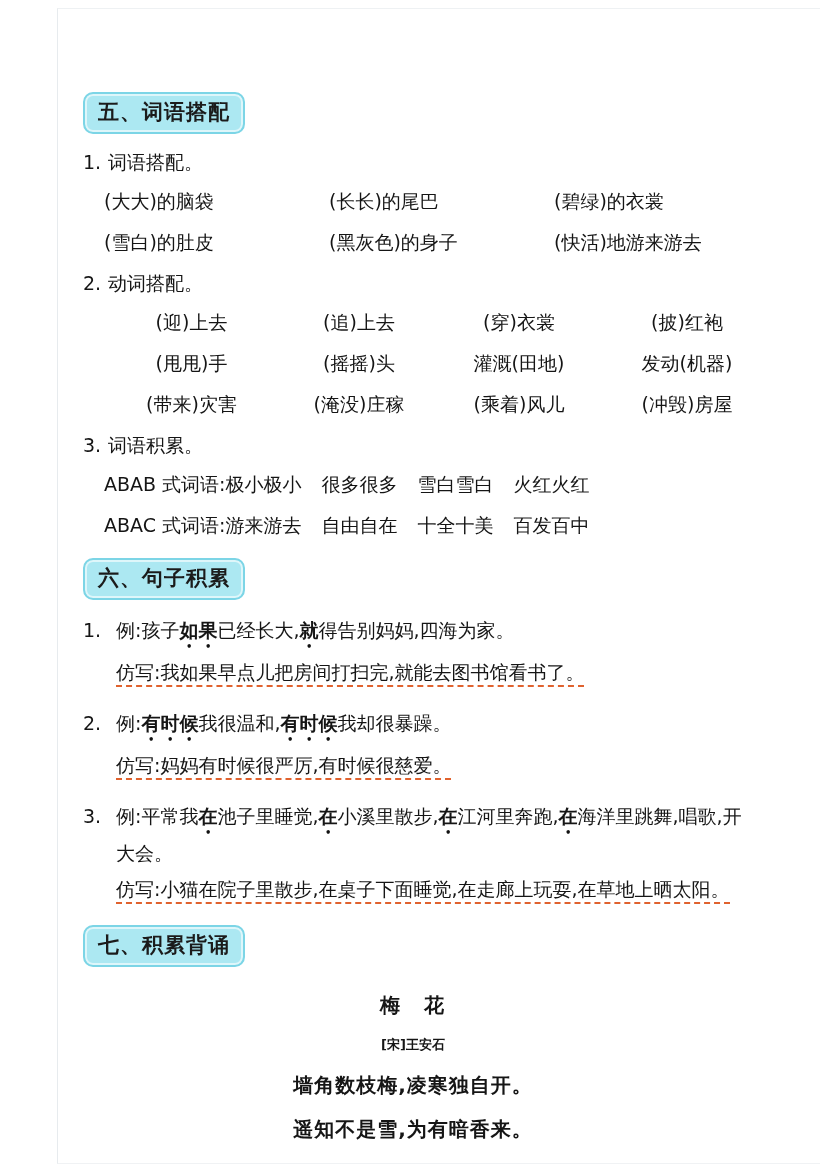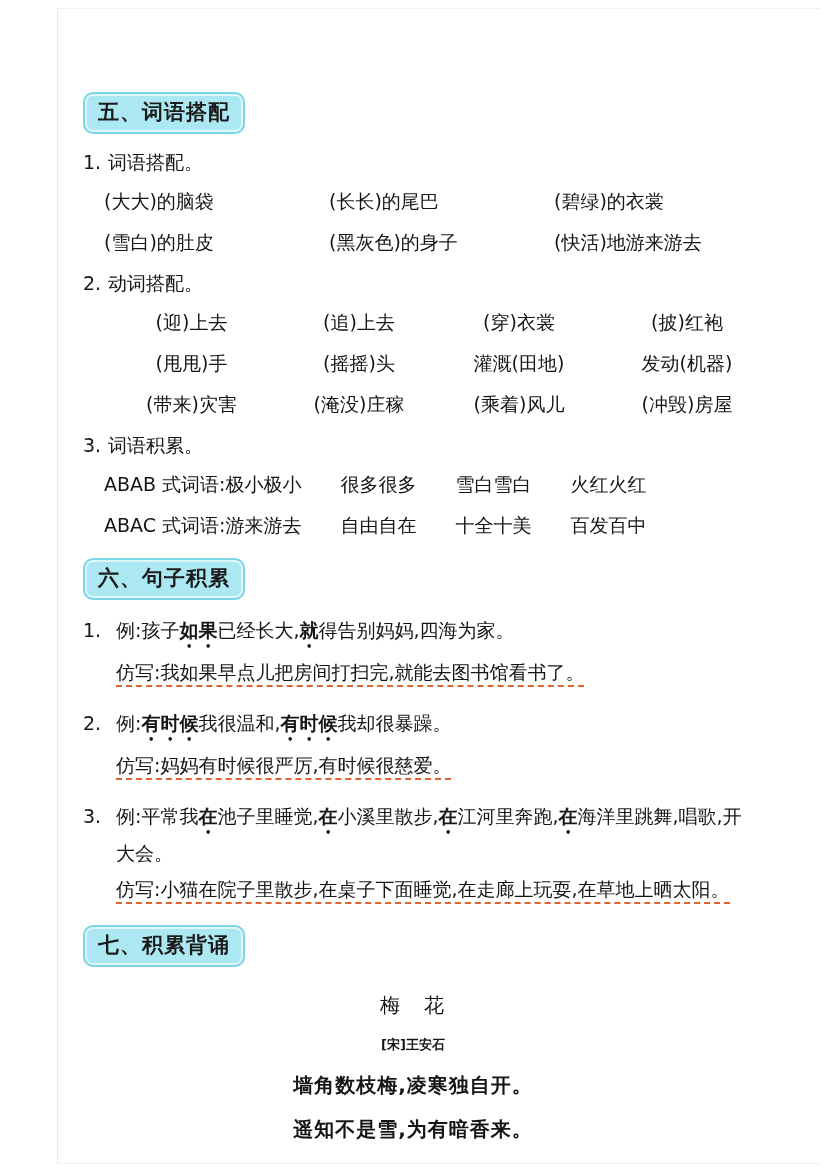--- a/index.html
+++ b/index.html
@@ -41,21 +41,21 @@
     margin-bottom:15px;
     color:#1b1b1b;
   }
   
   .word-item{margin-bottom:9px;font-size:19px;}
   .item-head{padding-left:25px;line-height:26px;margin-bottom:13px;}
   .item-head .num{display:inline-block;width:25px;margin-left:-25px;}
   .word-row{padding-left:21px;margin-bottom:15px;line-height:26px;}
   .word-row.three-col{display:grid;grid-template-columns:225px 225px 1fr;}
   .word-row.four-col{display:grid;grid-template-columns:175px 160px 160px 1fr;text-align:center;}
-  .word-row.inline-gap{display:flex;gap:39px;}
+  .word-row.inline-gap{display:flex;gap:20px;}
   .word-cell{white-space:nowrap;}
   
   .sentence-block{margin-bottom:21px;font-size:19px;}
   .example{padding-left:33px;line-height:31px;margin-bottom:5px;max-width:634px;}
   .example .num{display:inline-block;width:33px;margin-left:-33px;}
   .em{
     font-style:normal;
     -webkit-text-emphasis:filled dot #111;
     -webkit-text-emphasis-position:under right;
     text-emphasis:filled dot #111;
@@ -63,21 +63,21 @@
     font-weight:bold;
   }
   .imitation-line{padding-left:33px;line-height:30px;}
   .imitation{
     white-space:nowrap;
     border-bottom:2px dashed var(--underline);
     padding-bottom:2px;
   }
   
   .poem{width:660px;text-align:center;margin-top:10px;}
-  .poem-title{font-size:20px;font-weight:400;margin-bottom:17px;letter-spacing:2px;}
+  .poem-title{font-size:20px;font-weight:700;margin-bottom:17px;letter-spacing:2px;}
   .poem-author{font-size:13px;font-weight:600;margin-bottom:18px;}
   .poem-line{font-size:20px;font-weight:700;margin-bottom:17px;letter-spacing:1px;}
 </style>
 </head>
 <body>
 
 <div class="page">
   <div class="scan-edge"></div>
 
   <section class="sec">

